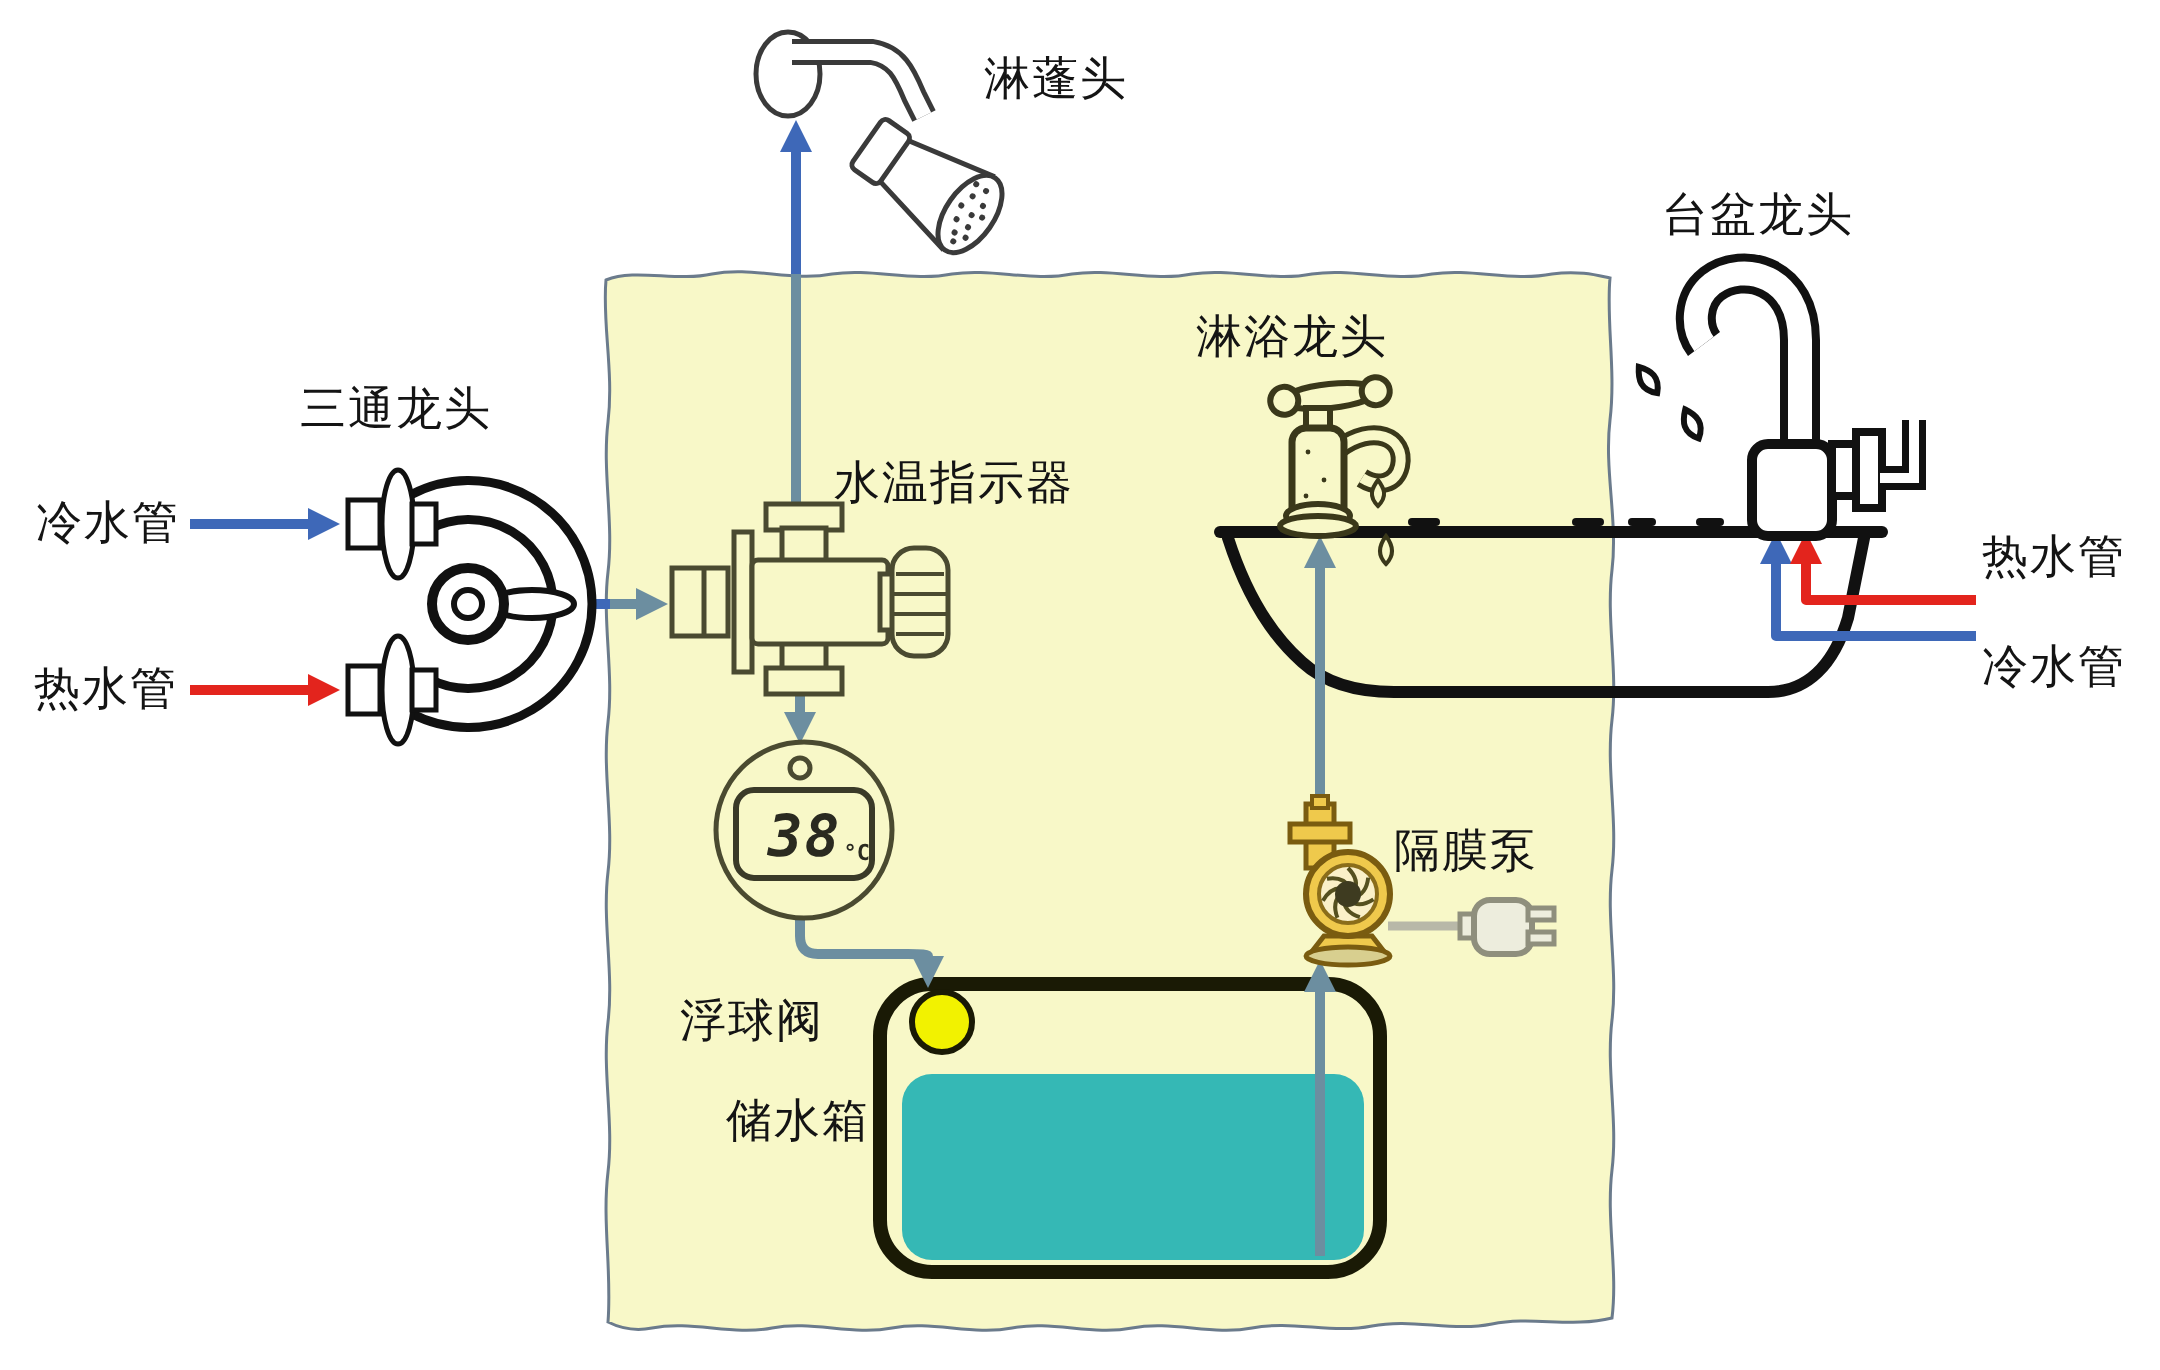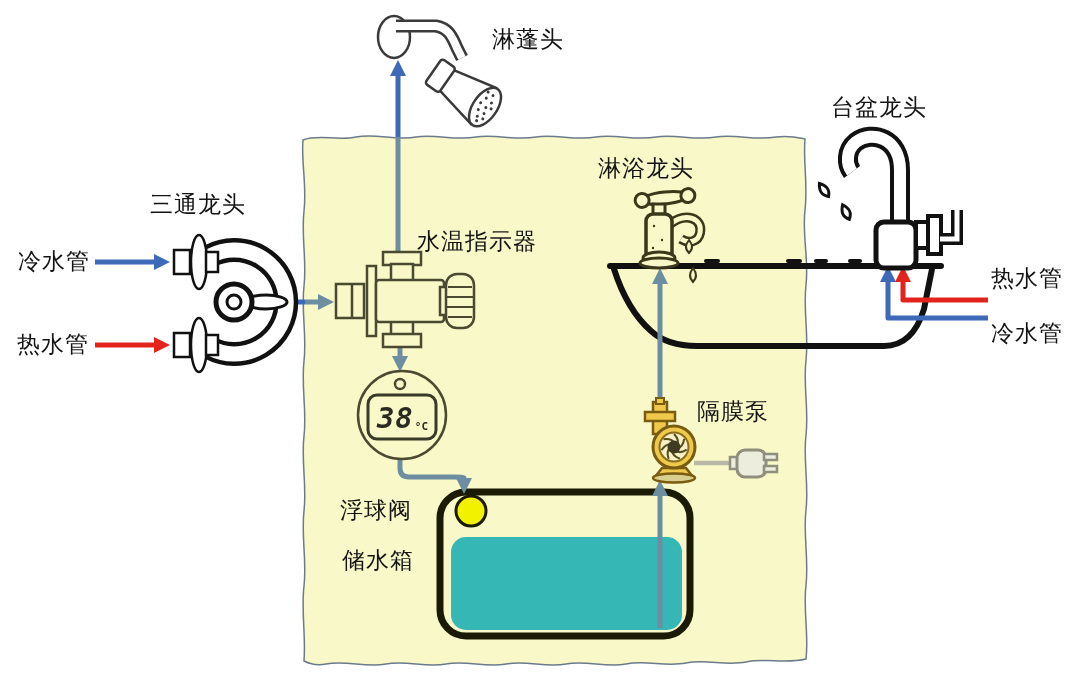--- a/index.html
+++ b/index.html
@@ -6,21 +6,21 @@
   #stage{
     position:relative;width:1076px;height:685px;background:#ffffff;overflow:hidden;
     font-family:"Liberation Sans","DejaVu Sans",sans-serif;
   }
   #diagram-svg{position:absolute;left:0;top:0;}
   .lbl{
     position:absolute;color:#141414;font-size:23px;letter-spacing:1px;
     white-space:nowrap;line-height:1.1;
   }
   .lcd{
-    position:absolute;left:370px;top:401px;width:64px;text-align:center;
+    position:absolute;left:370px;top:401px;width:64px;text-align:right;
     font-family:"DejaVu Sans Mono","Liberation Mono",monospace;
     font-weight:bold;font-style:italic;color:#2a2a20;
   }
   .lcd .val{font-size:29px;letter-spacing:1px;}
   .lcd .unit{font-size:11px;font-style:normal;position:relative;top:2px;left:1px;}
 </style>
 </head>
 <body>
 
 <div id="stage">
@@ -218,23 +218,23 @@
   </g>
 </svg>
 
 <div class="lbl" style="left:492px;top:27px">淋蓬头</div>
 <div class="lbl" style="left:831px;top:95px">台盆龙头</div>
 <div class="lbl" style="left:598px;top:156px">淋浴龙头</div>
 <div class="lbl" style="left:150px;top:192px">三通龙头</div>
 <div class="lbl" style="left:18px;top:249px">冷水管</div>
 <div class="lbl" style="left:17px;top:332px">热水管</div>
 <div class="lbl" style="left:417px;top:229px">水温指示器</div>
-<div class="lbl" style="left:697px;top:399px">隔膜泵</div>
+<div class="lbl" style="left:697px;top:413px">隔膜泵</div>
 <div class="lbl" style="left:340px;top:498px">浮球阀</div>
-<div class="lbl" style="left:342px;top:548px">储水箱</div>
+<div class="lbl" style="left:363px;top:548px">储水箱</div>
 <div class="lbl" style="left:991px;top:266px">热水管</div>
 <div class="lbl" style="left:991px;top:321px">冷水管</div>
 
 <div class="lcd">
   <span class="val">38</span><span class="unit">°C</span>
 </div>
 
 </div>
 
 </body></html>

